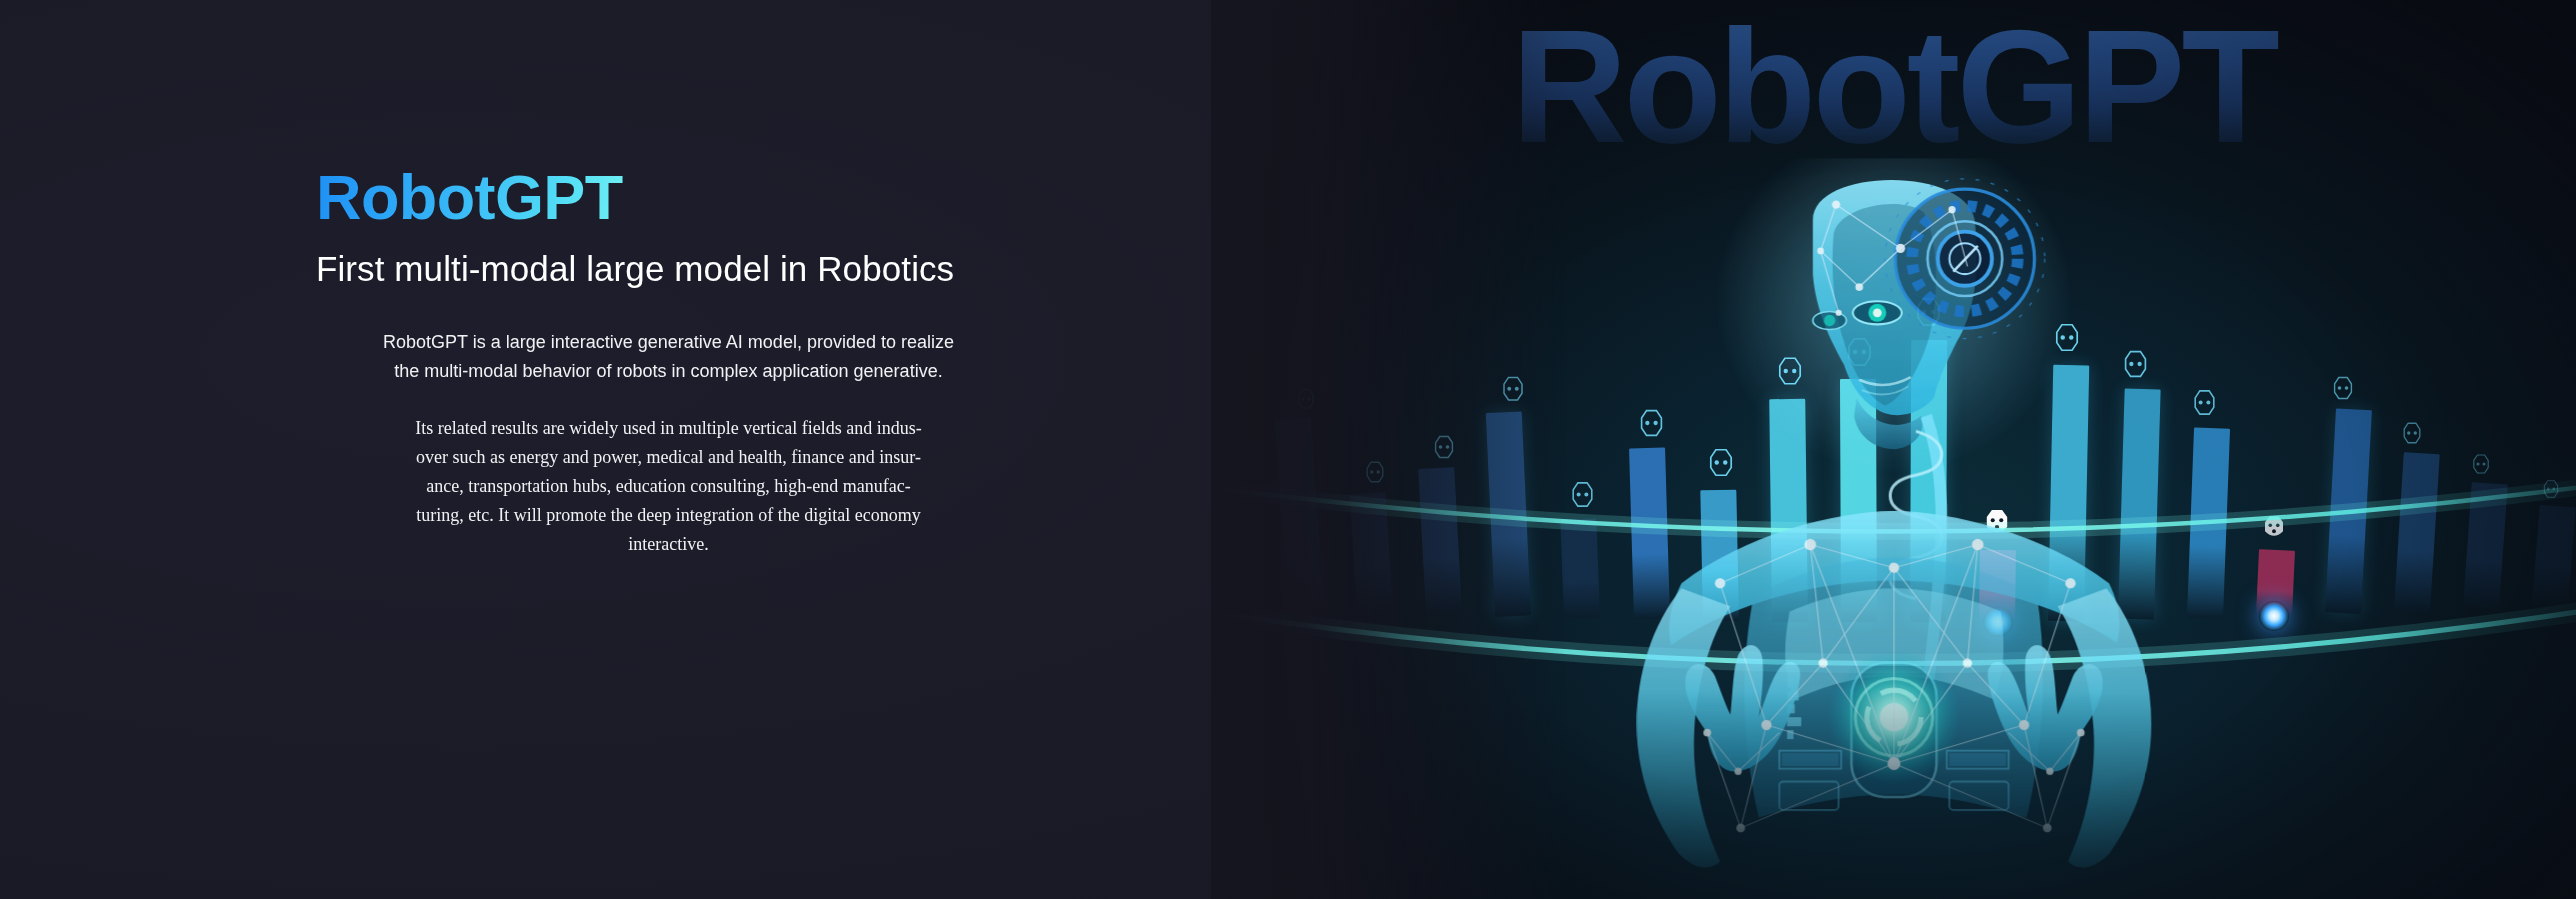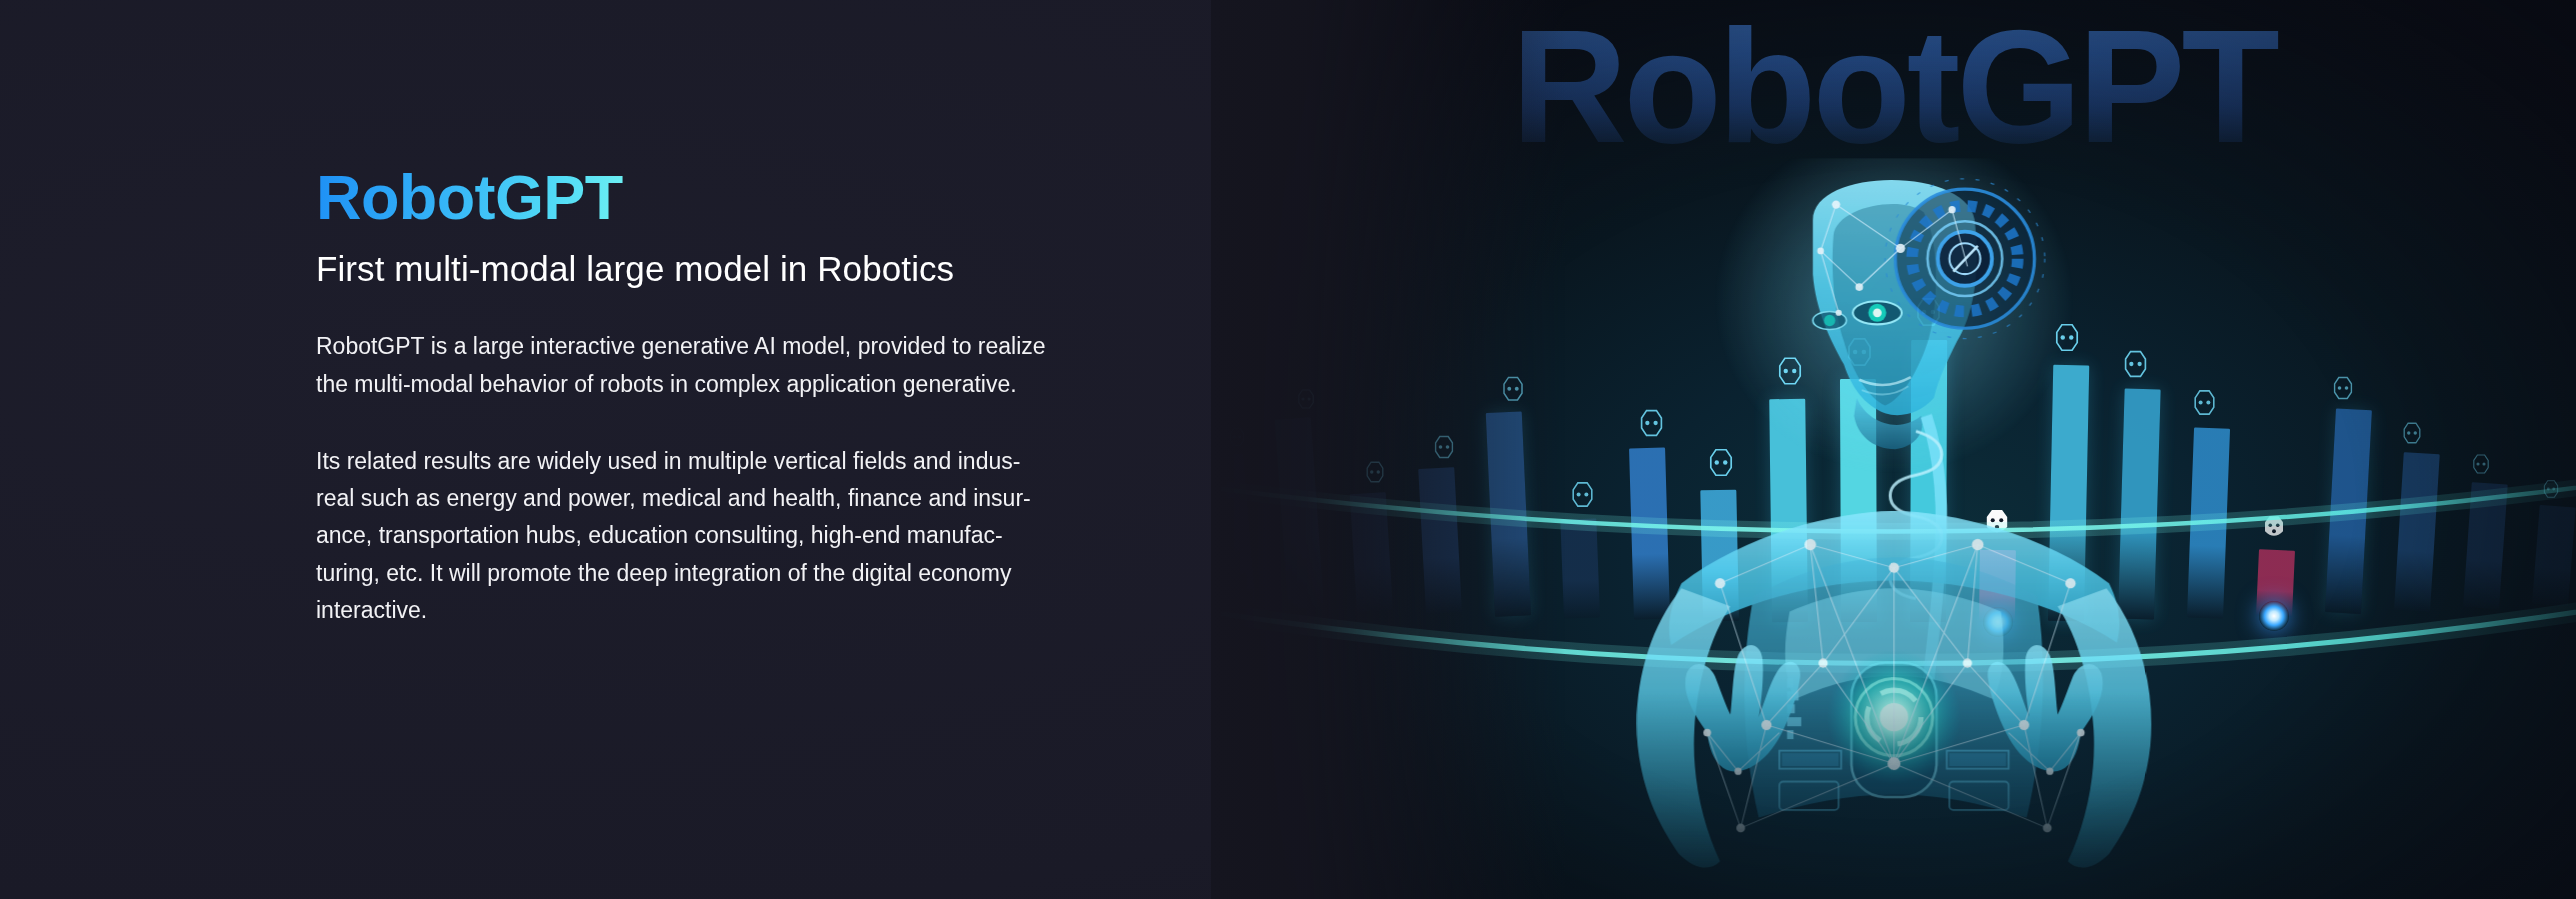--- a/index.html
+++ b/index.html
@@ -30,24 +30,25 @@
     color:transparent; -webkit-text-fill-color:transparent;
     display:inline-block;
   }
   .brand-subtitle {
     margin-top:20px;
     font-size:35px; font-weight:400; color:#ffffff;
     letter-spacing:0.1px; line-height:1.15;
   }
   .body-copy { margin-top:39px; width:705px; }
   .body-copy p {
-    font-size:23px; line-height:1.62; color:#f2f2f5;
+    font-size:18px; line-height:1.62; color:#f2f2f5;
     font-weight:400;
-  }
-  .body-copy p + p { margin-top:40px; }
+    text-align:center;
+  }
+  .body-copy p + p { margin-top:27px;font-family:Liberation Serif, serif; }
   .body-copy .ln { display:block; white-space:pre; }
 
   
   .hero {
     position:absolute; left:1211px; top:0; width:1365px; height:899px;
     overflow:hidden;
     background:
       radial-gradient(68% 72% at 52% 62%, #0c2e3a 0%, #0a2230 32%, #09161f 62%, #0a0d15 100%),
       linear-gradient(90deg,#15151f 0%, rgba(21,21,31,0) 26%);
   }
@@ -104,21 +105,21 @@
 
     <div class="brand-subtitle">First multi-modal large model in Robotics</div>
 
     <div class="body-copy">
       <p>
         <span class="ln">RobotGPT is a large interactive generative AI model, provided to realize</span>
         <span class="ln">the multi-modal behavior of robots in complex application generative.</span>
       </p>
       <p>
         <span class="ln">Its related results are widely used in multiple vertical fields and indus-</span>
-        <span class="ln">real such as energy and power, medical and health, finance and insur-</span>
+        <span class="ln">over such as energy and power, medical and health, finance and insur-</span>
         <span class="ln">ance, transportation hubs, education consulting, high-end manufac-</span>
         <span class="ln">turing, etc. It will promote the deep integration of the digital economy</span>
         <span class="ln">interactive.</span>
       </p>
     </div>
   </div>
 
   <div class="hero">
 
     <div class="hero-wordmark">RobotGPT</div>

